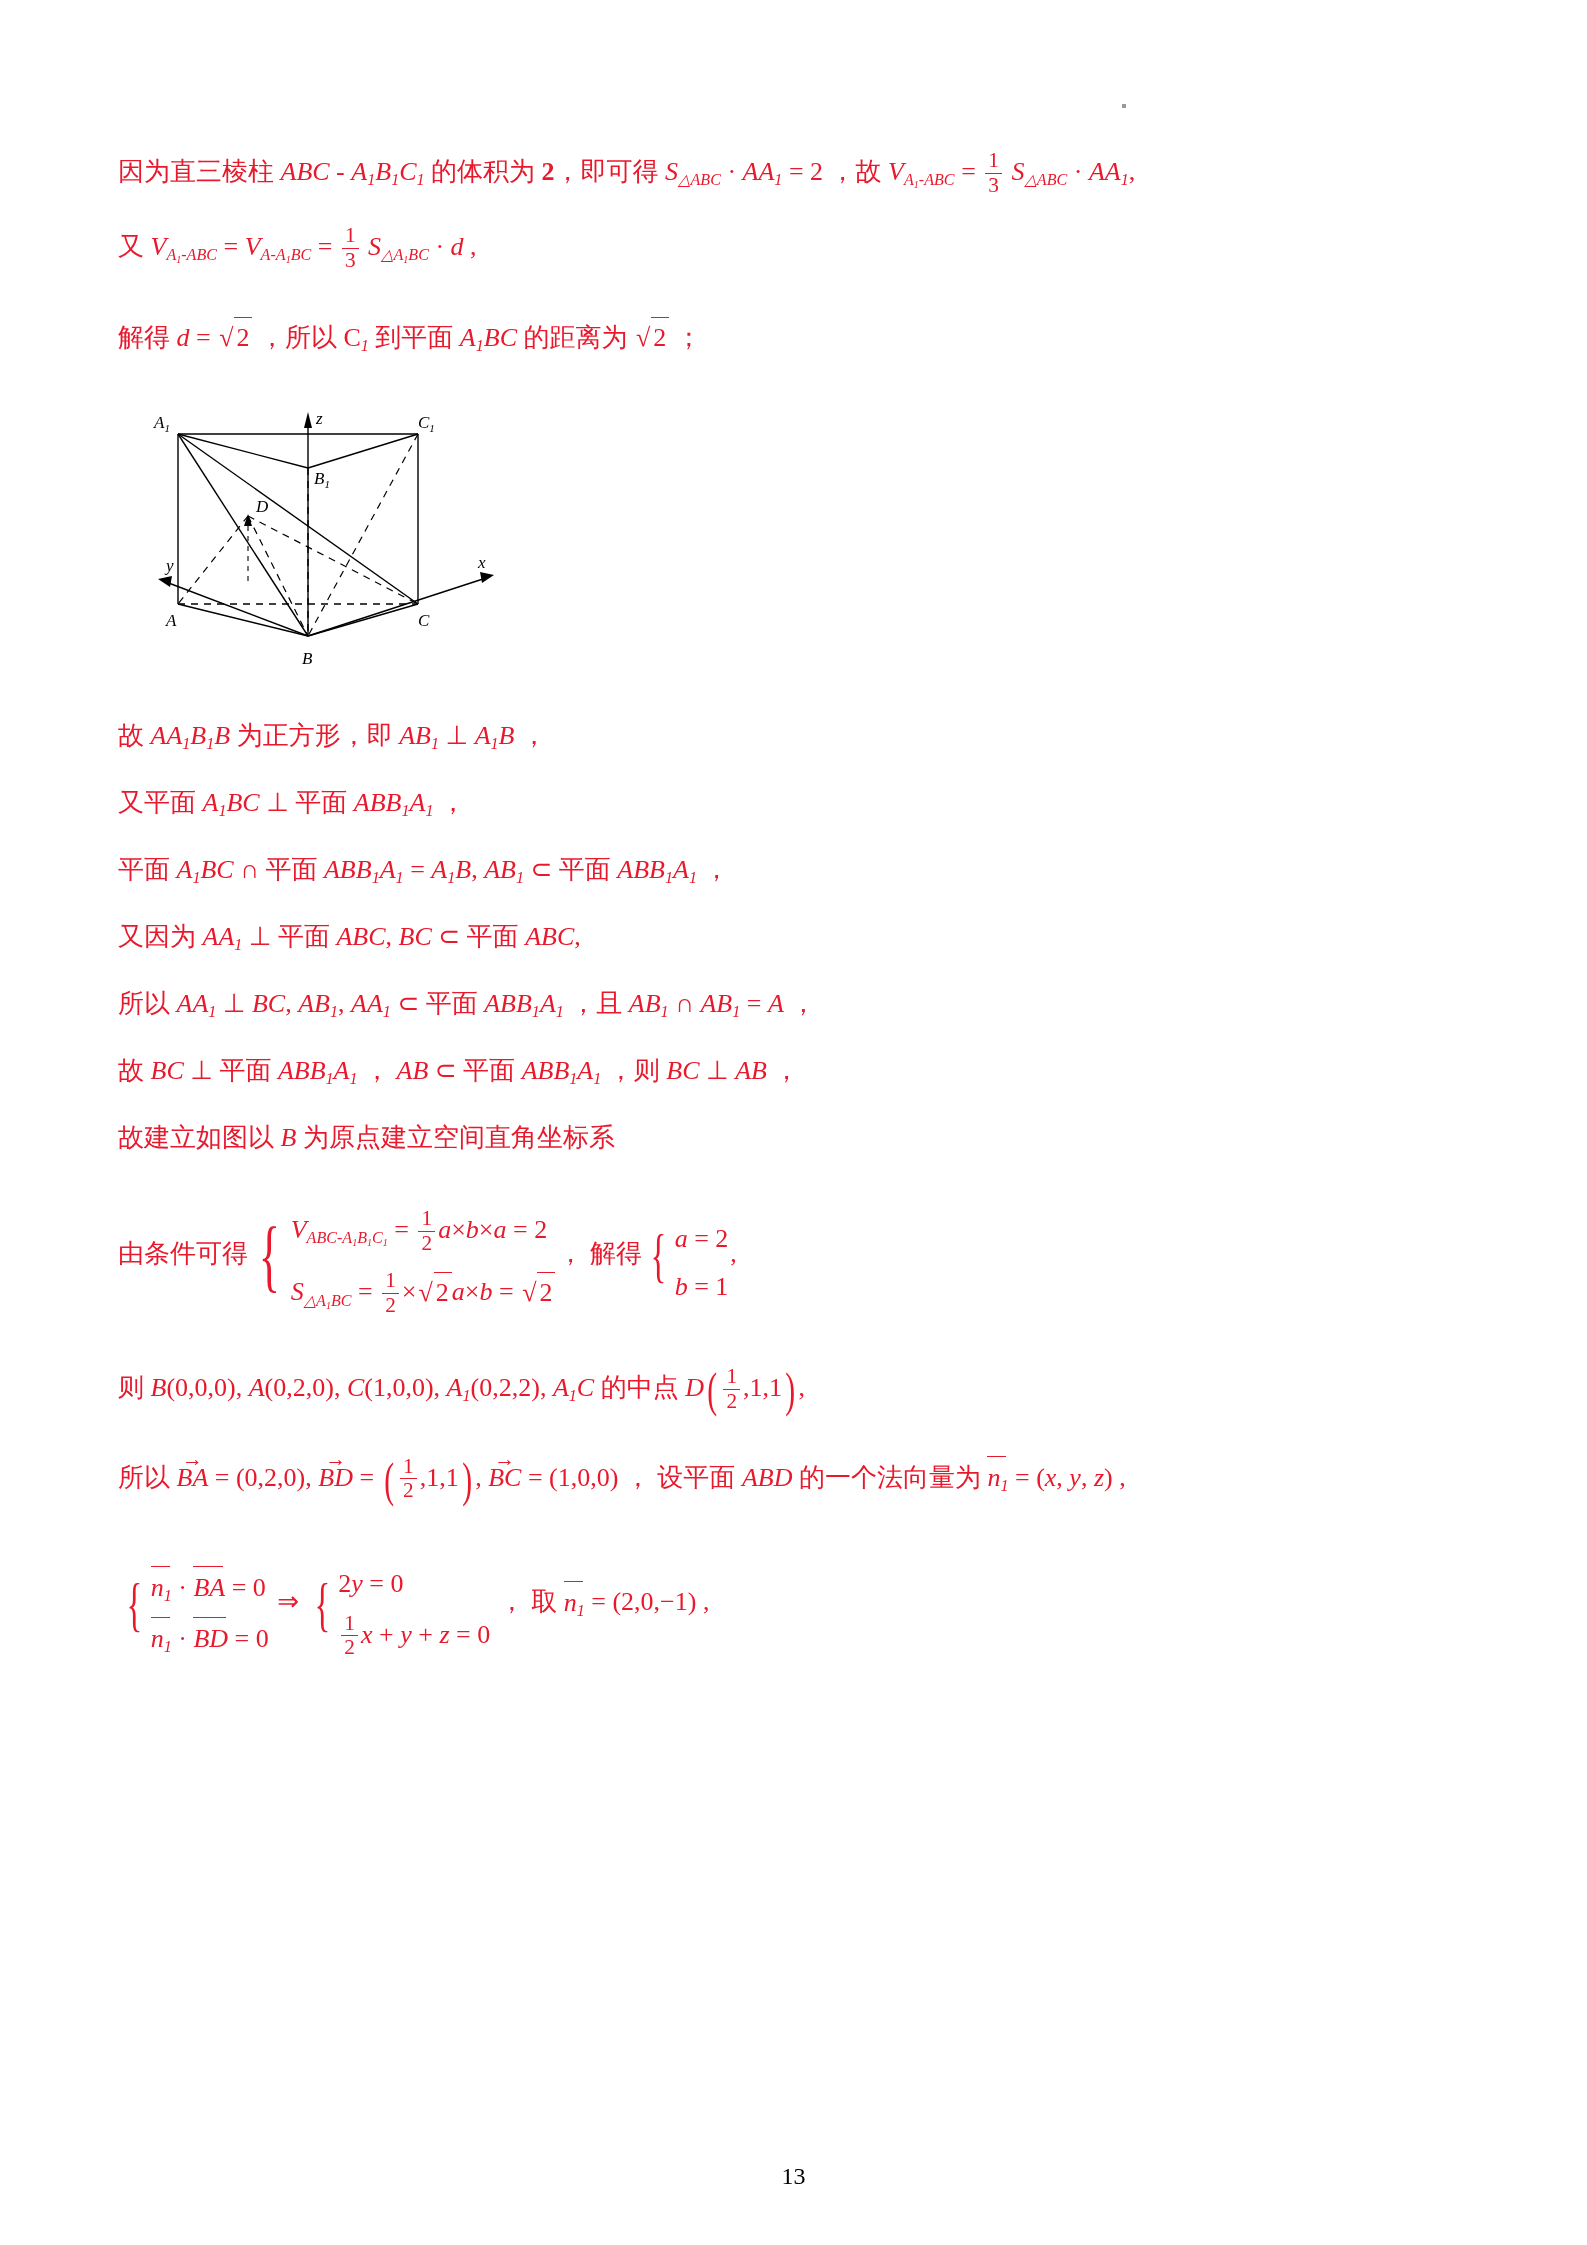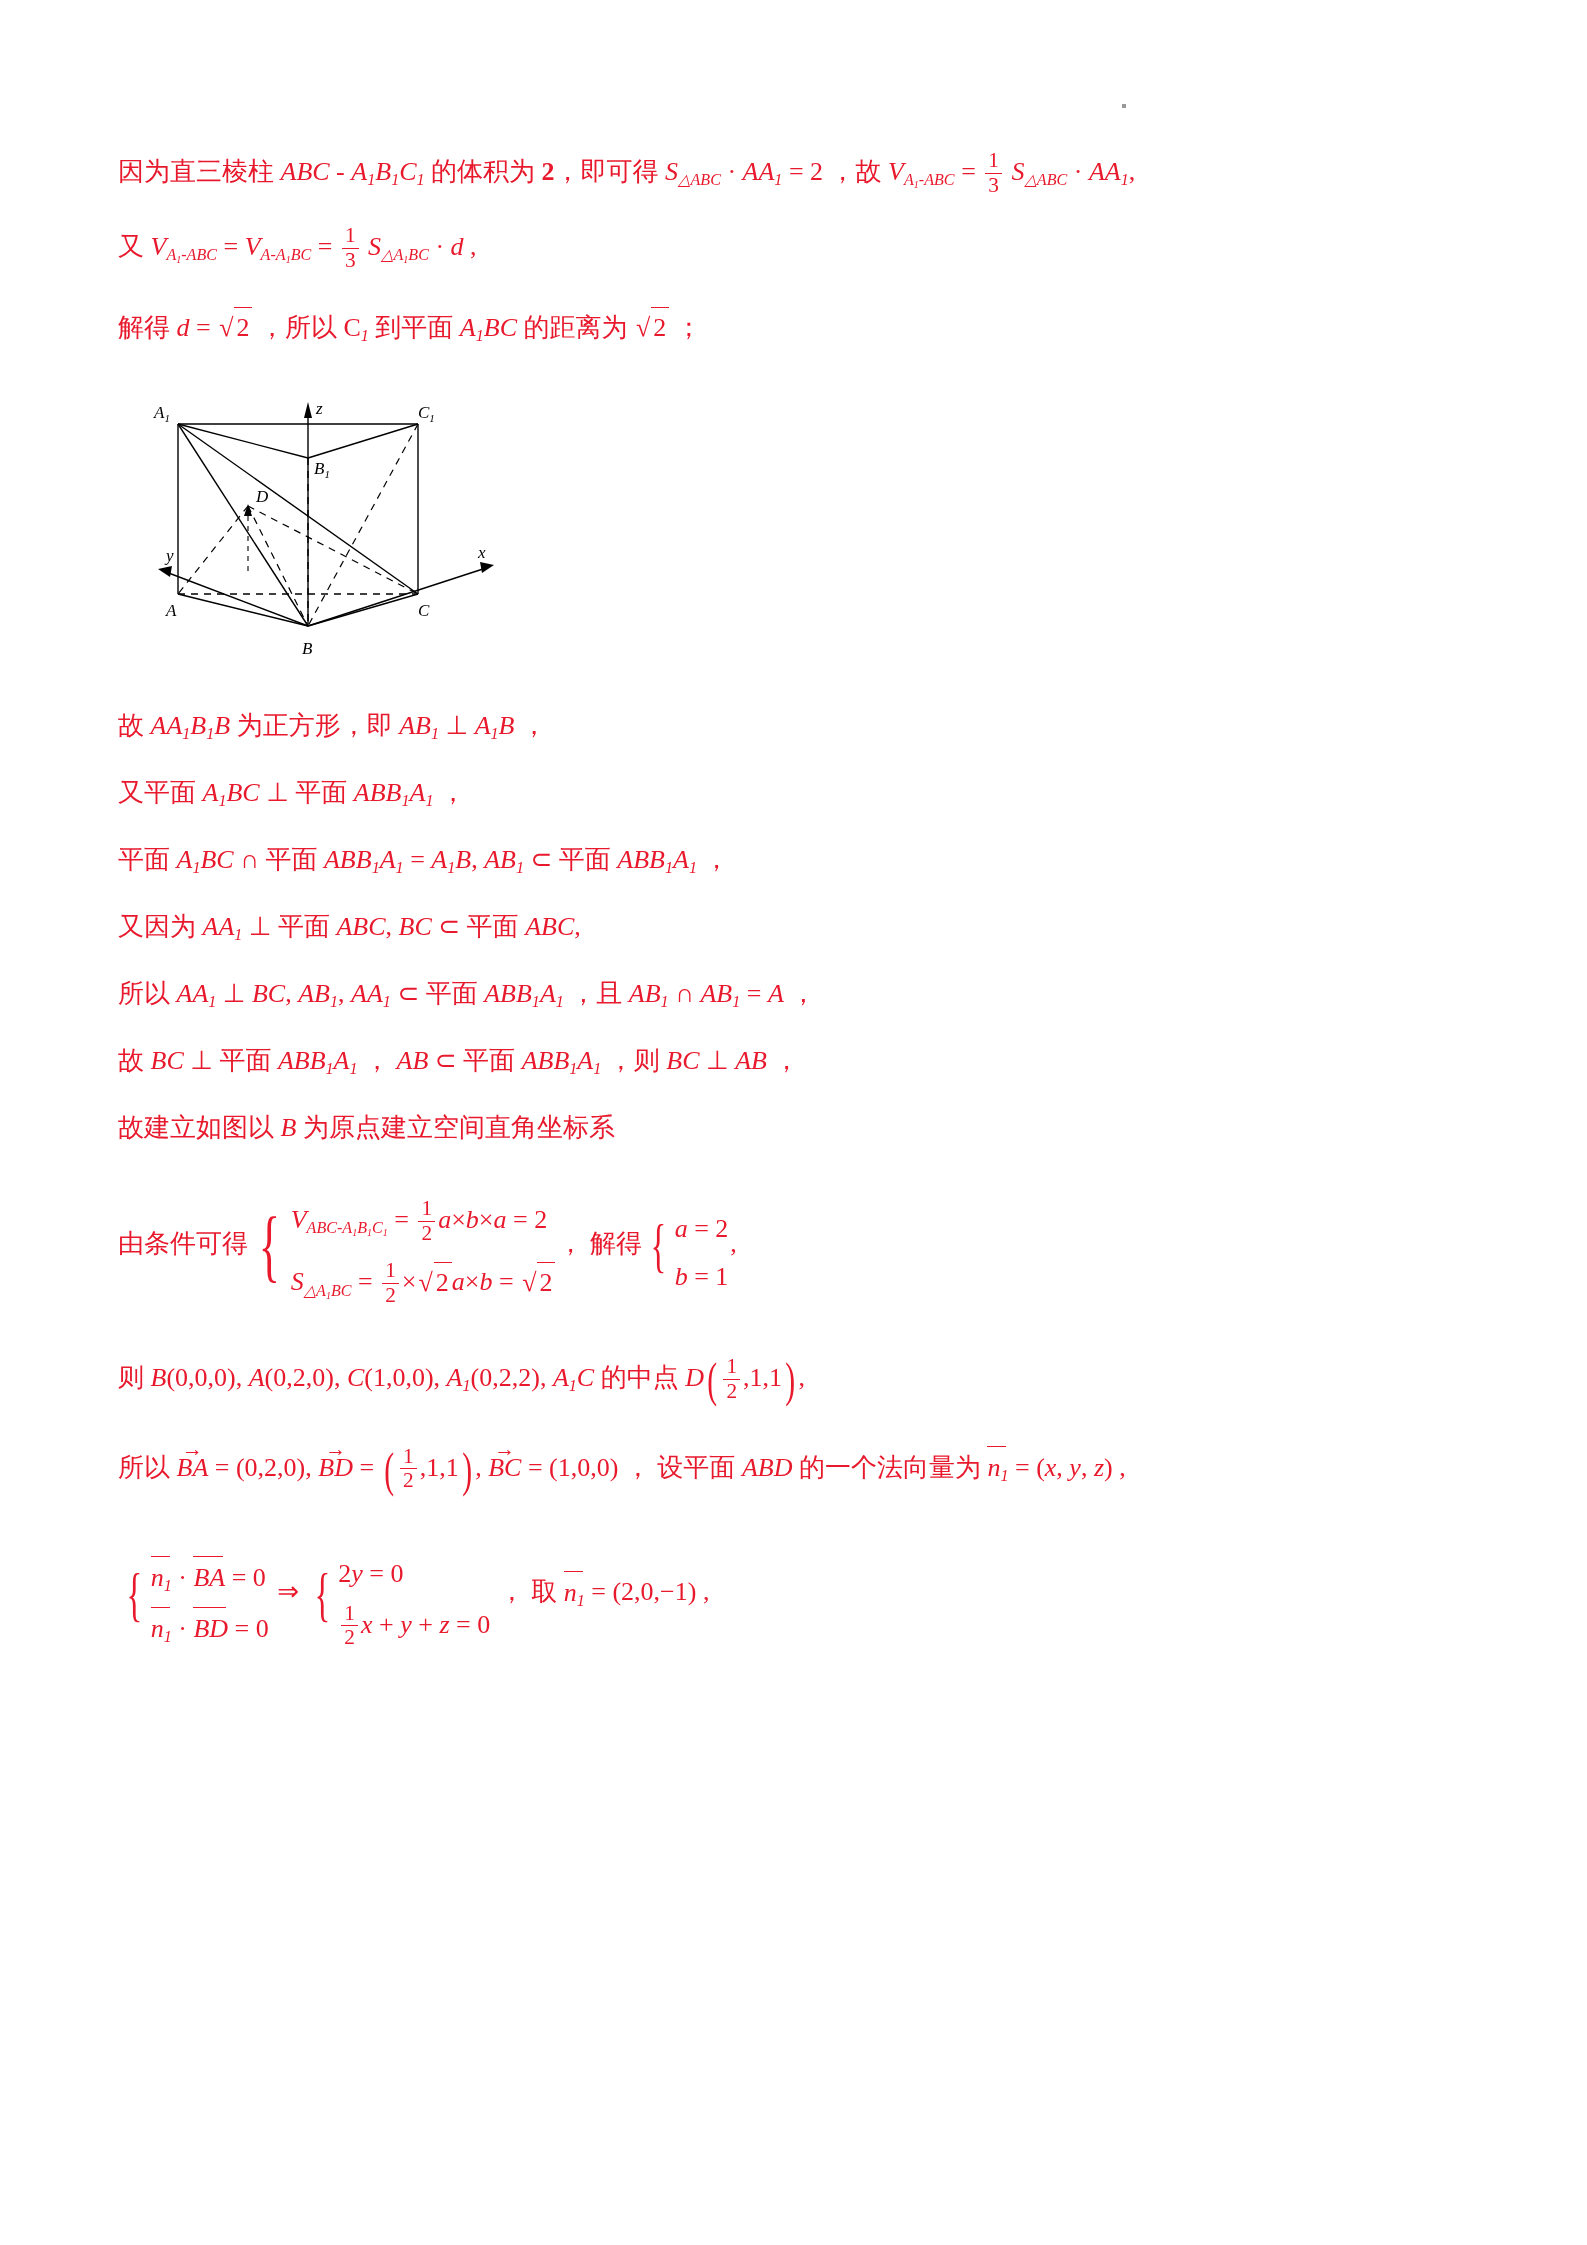--- a/index.html
+++ b/index.html
@@ -133,21 +133,21 @@
     color: #000;
   }
   .topdot {
     position: absolute;
     top: 104px;
     left: 1122px;
     width: 4px;
     height: 4px;
     background: #999;
   }
-  .eqline { margin-bottom: 34px; }
+  .eqline { margin-bottom: 44px; }
   .sys-line { margin-bottom: 40px; }
 </style>
 </head>
 <body>
 
 <div class="page">
 
   <div class="topdot"></div>
 
   <div class="line red">
@@ -275,14 +275,15 @@
       </span> ⇒ <span class="brace-sys small">
         <span class="brace">{</span>
         <span class="rows">
           <span class="r">2<i class="v">y</i> = 0</span>
           <span class="r"><span class="frac"><span class="num">1</span><span class="den">2</span></span><i class="v">x</i> + <i class="v">y</i> + <i class="v">z</i> = 0</span>
         </span>
       </span> ， 取 <span class="vecbar"><i class="v">n</i><sub>1</sub></span> = (2,0,−1) ,
   </div>
 
 
+  <div class="pagenum">13</div>
 
 </div>
 
 </body></html>

